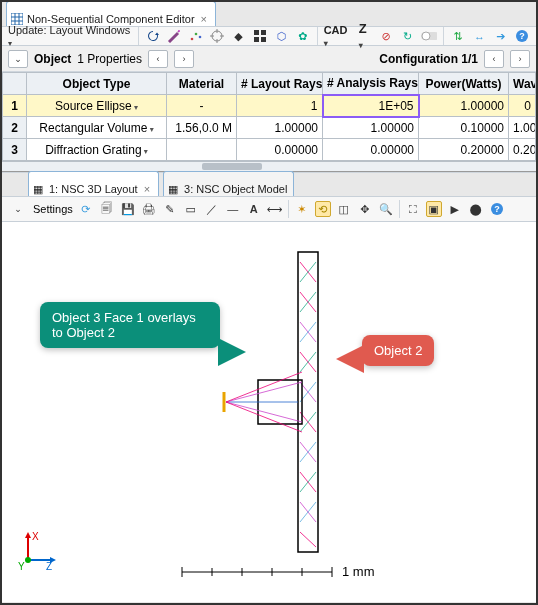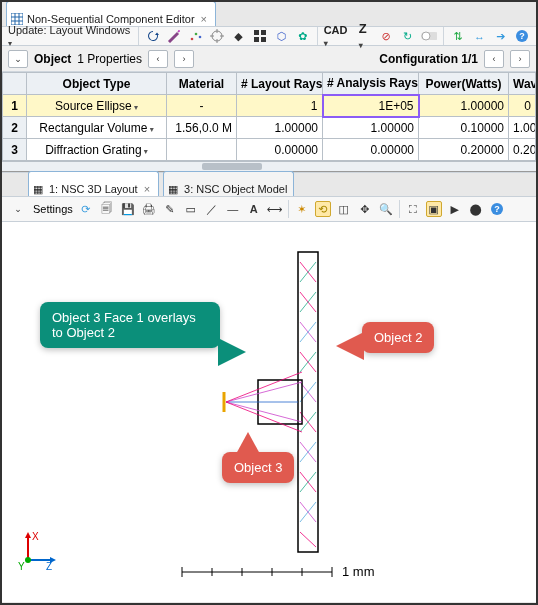--- a/index.html
+++ b/index.html
@@ -310,21 +310,17 @@
       <text x="30" y="40" font-size="10" fill="#06c">Z</text>
       <circle cx="12" cy="30" r="3" fill="#0a0"></circle>
       <text x="2" y="40" font-size="10" fill="#0a0">Y</text>
     </svg>
   </div>
 
   <div id="co-overlay" class="callout green" style="left:38px; top:80px; width:180px;">
     <span>Object 3 Face 1 overlays to Object 2</span>
     <span class="tail"></span>
   </div>
-  <div id="co-obj2" class="callout red" style="left:360px; top:100px;">
+  <div id="co-obj2" class="callout red" style="left:360px; top:113px;">
     <span>Object 2</span>
     <span class="tail"></span>
   </div>
-  <div id="co-obj3" class="callout red" style="left:220px; top:230px;">
-    <span>Object 3</span>
-    <span class="tail"></span>
-  </div>
 </div>
 
 </body></html>

